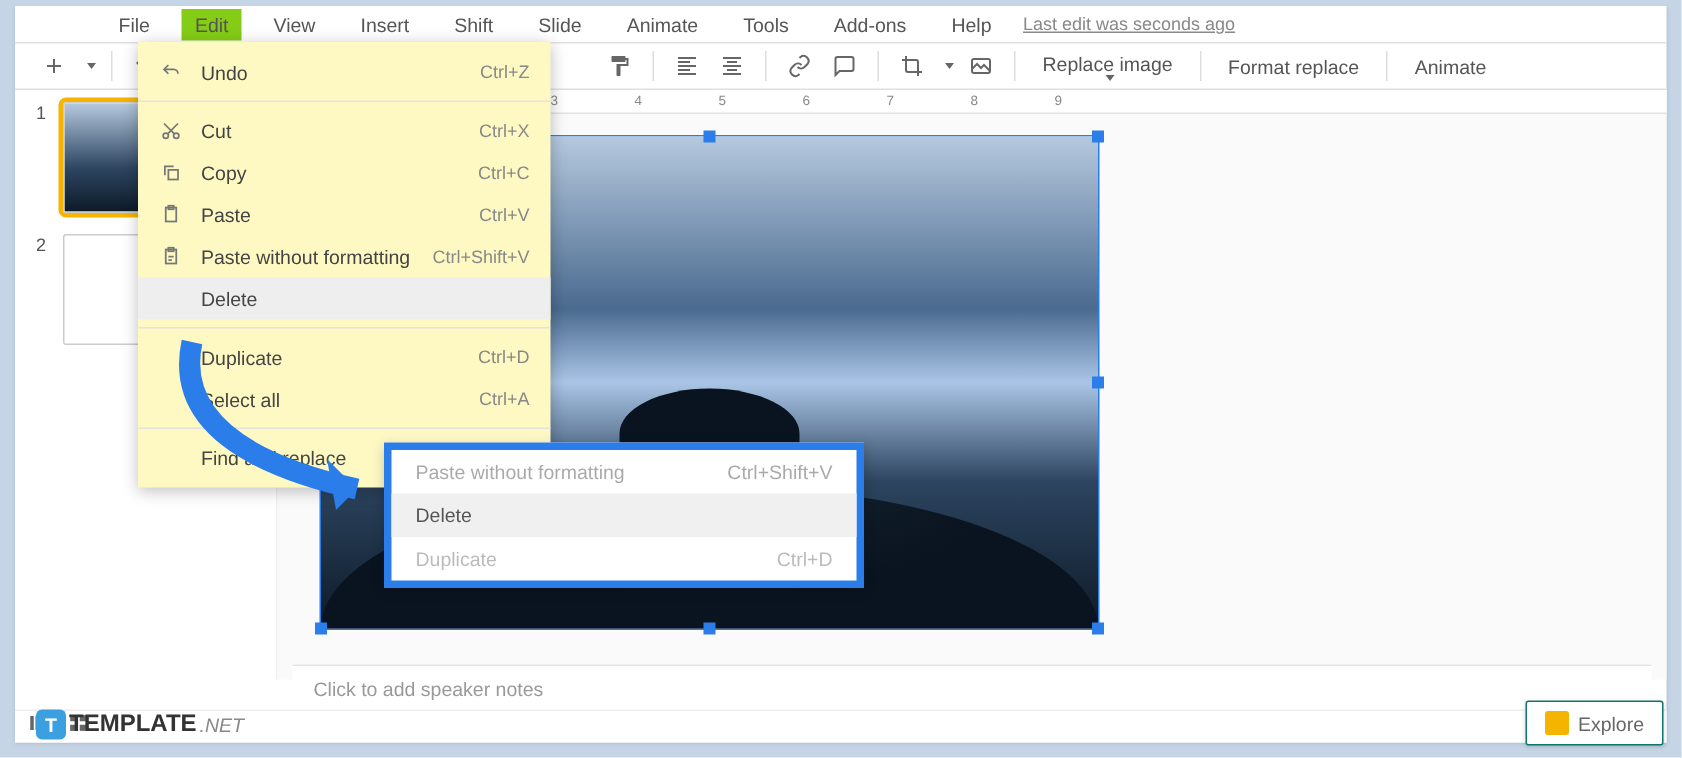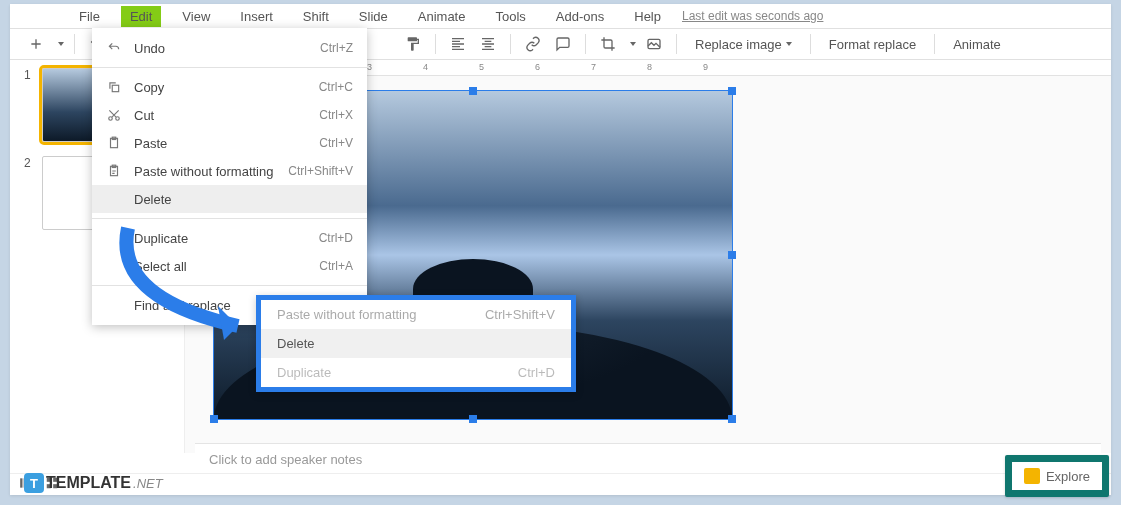--- a/index.html
+++ b/index.html
@@ -6,21 +6,21 @@
 body { background:#c5d5e5; width:1121px; height:505px; overflow:hidden; position:relative; }
 .app { position:absolute; left:10px; top:4px; right:10px; bottom:10px; background:#fff; box-shadow:0 1px 3px rgba(0,0,0,0.1); }
 .menubar { height:24px; display:flex; align-items:center; padding-left:60px; font-size:13px; color:#555; gap:12px; }
 .menubar .mi { padding:3px 9px; cursor:pointer; }
 .menubar .mi.active { background:#84cc16; }
 .lastedit { color:#888; font-size:12px; text-decoration:underline; }
 .toolbar { height:32px; border-top:1px solid #e0e0e0; border-bottom:1px solid #e0e0e0; display:flex; align-items:center; padding-left:14px; gap:6px; font-size:13px; color:#555; }
 .tbtn { width:24px; height:24px; display:flex; align-items:center; justify-content:center; cursor:pointer; border-radius:2px; color:#666; }
 .tbtn svg { width:16px; height:16px; }
 .tsep { width:1px; height:20px; background:#ddd; margin:0 4px; }
-.ttext { padding:4px 8px; cursor:pointer; font-size:13px; color:#555; display:flex; align-items:center; }
+.ttext { padding:4px 8px; cursor:pointer; font-size:13px; color:#555; display:flex; align-items:center;flex-direction:column; }
 .caret { width:0; height:0; border-left:3px solid transparent; border-right:3px solid transparent; border-top:4px solid #666; margin-left:4px; }
 .main { display:flex; height:calc(100% - 56px - 42px); position:relative; }
 .sidebar { width:175px; border-right:1px solid #eee; padding:8px 0 0 14px; }
 .thumb { width:150px; margin-bottom:14px; display:flex; gap:8px; }
 .thumb .num { font-size:12px; color:#555; width:10px; }
 .thumb .slide { width:130px; height:74px; border:1px solid #ccc; border-radius:2px; }
 .thumb.sel .slide { outline:3px solid #f4b400; }
 .canvas { flex:1; position:relative; background:#fafafa; }
 .ruler-h { height:16px; background:#fff; border-bottom:1px solid #e2e2e2; position:relative; font-size:9px; color:#888; }
 .ruler-h .rt { position:absolute; top:2px; }
@@ -30,23 +30,23 @@
 .h.ml{left:-4px;top:50%;margin-top:-4px}.h.mr{right:-4px;top:50%;margin-top:-4px}
 .h.bl{left:-4px;bottom:-4px}.h.bm{left:50%;bottom:-4px;margin-left:-4px}.h.br{right:-4px;bottom:-4px}
 .img-frame .sky { width:100%; height:100%; background:linear-gradient(180deg,#b5c9de 0%,#4a6a8f 35%,#aac5e6 50%,#2d4560 70%,#0d1a28 100%); position:relative; overflow:hidden; }
 .tree { position:absolute; left:50%; bottom:60px; transform:translateX(-50%); width:120px; height:100px; }
 .tree .crown { width:120px; height:60px; background:#0a1420; border-radius:55% 55% 40% 40%; }
 .tree .trunk { width:6px; height:45px; background:#0a1420; margin:0 auto; }
 .hill { position:absolute; bottom:0; left:0; right:0; height:95px; background:radial-gradient(ellipse at 50% -40%,#1a2838 0%,#0a1420 60%); border-radius:50% 50% 0 0 / 100% 100% 0 0; }
 .sun { position:absolute; left:50%; bottom:100px; transform:translateX(-50%); width:16px; height:16px; background:#fff; border-radius:50%; box-shadow:0 0 20px 8px rgba(255,255,255,0.6); }
 .notes { position:absolute; bottom:22px; left:185px; right:10px; height:30px; border-top:1px solid #e4e4e4; padding:8px 14px; font-size:13px; color:#999; background:#fff; }
 .footer { position:absolute; bottom:0; left:0; right:0; height:22px; background:#fff; border-top:1px solid #eee; display:flex; align-items:center; padding:0 8px; justify-content:space-between; }
-.explore { position:absolute; right:12px; bottom:8px; background:#fff; border:7px solid #0f766e; box-shadow:0 1px 3px rgba(0,0,0,0.15); padding:6px 12px; font-size:13px; color:#666; display:flex; align-items:center; gap:6px; border-radius:2px; }
+.explore { position:absolute; right:12px; bottom:8px; background:#fff; border:1px solid #0f766e; box-shadow:0 1px 3px rgba(0,0,0,0.15); padding:6px 12px; font-size:13px; color:#666; display:flex; align-items:center; gap:6px; border-radius:2px; }
 .explore .ic { width:16px; height:16px; background:#f4b400; border-radius:2px; }
-.dropdown { position:absolute; left:92px; top:28px; width:275px; background:#ffffff; box-shadow:0 2px 10px rgba(0,0,0,0.25); z-index:50; padding:6px 0; }
+.dropdown { position:absolute; left:92px; top:28px; width:275px; background:#fef9c3; box-shadow:0 2px 10px rgba(0,0,0,0.25); z-index:50; padding:6px 0; }
 .dd-row { display:flex; align-items:center; height:28px; padding:0 14px; font-size:13px; color:#444; cursor:pointer; gap:12px; }
 .dd-row.hov { background:#eee; }
 .dd-row .ic { width:16px; height:16px; display:flex; align-items:center; justify-content:center; color:#777; }
 .dd-row .lab { flex:1; }
 .dd-row .sc { color:#888; font-size:12px;text-align:center; }
 .dd-sep { height:1px; background:#e2e2e2; margin:5px 0; }
 .arrow { position:absolute; left:108px; top:218px; z-index:60; pointer-events:none; }
 .callout { position:absolute; left:256px; top:295px; width:320px; border:5px solid #2b7de9; background:#fff; z-index:55; box-shadow:0 2px 8px rgba(0,0,0,0.2); }
 .callout .cr { display:flex; justify-content:space-between; padding:7px 16px; font-size:13px; color:#555; }
 .callout .cr.mid { background:#f0f0f0; }
@@ -208,37 +208,37 @@
           <path d="M9 14l-5-5 5-5M4 9h11a5 5 0 015 5"></path>
         </svg>
       </span>
       <span class="lab">Undo</span>
       <span class="sc">Ctrl+Z</span>
     </div>
   <div class="dd-sep"></div>
   <div class="dd-row">
       <span class="ic">
         <svg viewBox="0 0 24 24" width="14" height="14" fill="none" stroke="currentColor" stroke-width="2">
-          <rect x="9" y="9" width="11" height="11"></rect>
-          <path d="M5 15V5h10"></path>
-        </svg>
-      </span>
-      <span class="lab">Copy</span>
-      <span class="sc">Ctrl+C</span>
-    </div>
-  <div class="dd-row">
-      <span class="ic">
-        <svg viewBox="0 0 24 24" width="14" height="14" fill="none" stroke="currentColor" stroke-width="2">
           <circle cx="6" cy="18" r="3"></circle>
           <circle cx="18" cy="18" r="3"></circle>
           <path d="M20 4L8.5 15.5M4 4l11.5 11.5"></path>
         </svg>
       </span>
       <span class="lab">Cut</span>
       <span class="sc">Ctrl+X</span>
+    </div>
+  <div class="dd-row">
+      <span class="ic">
+        <svg viewBox="0 0 24 24" width="14" height="14" fill="none" stroke="currentColor" stroke-width="2">
+          <rect x="9" y="9" width="11" height="11"></rect>
+          <path d="M5 15V5h10"></path>
+        </svg>
+      </span>
+      <span class="lab">Copy</span>
+      <span class="sc">Ctrl+C</span>
     </div>
   <div class="dd-row">
       <span class="ic">
         <svg viewBox="0 0 24 24" width="14" height="14" fill="none" stroke="currentColor" stroke-width="2">
           <rect x="6" y="4" width="12" height="16"></rect>
           <rect x="9" y="2" width="6" height="4"></rect>
         </svg>
       </span>
       <span class="lab">Paste</span>
       <span class="sc">Ctrl+V</span>

